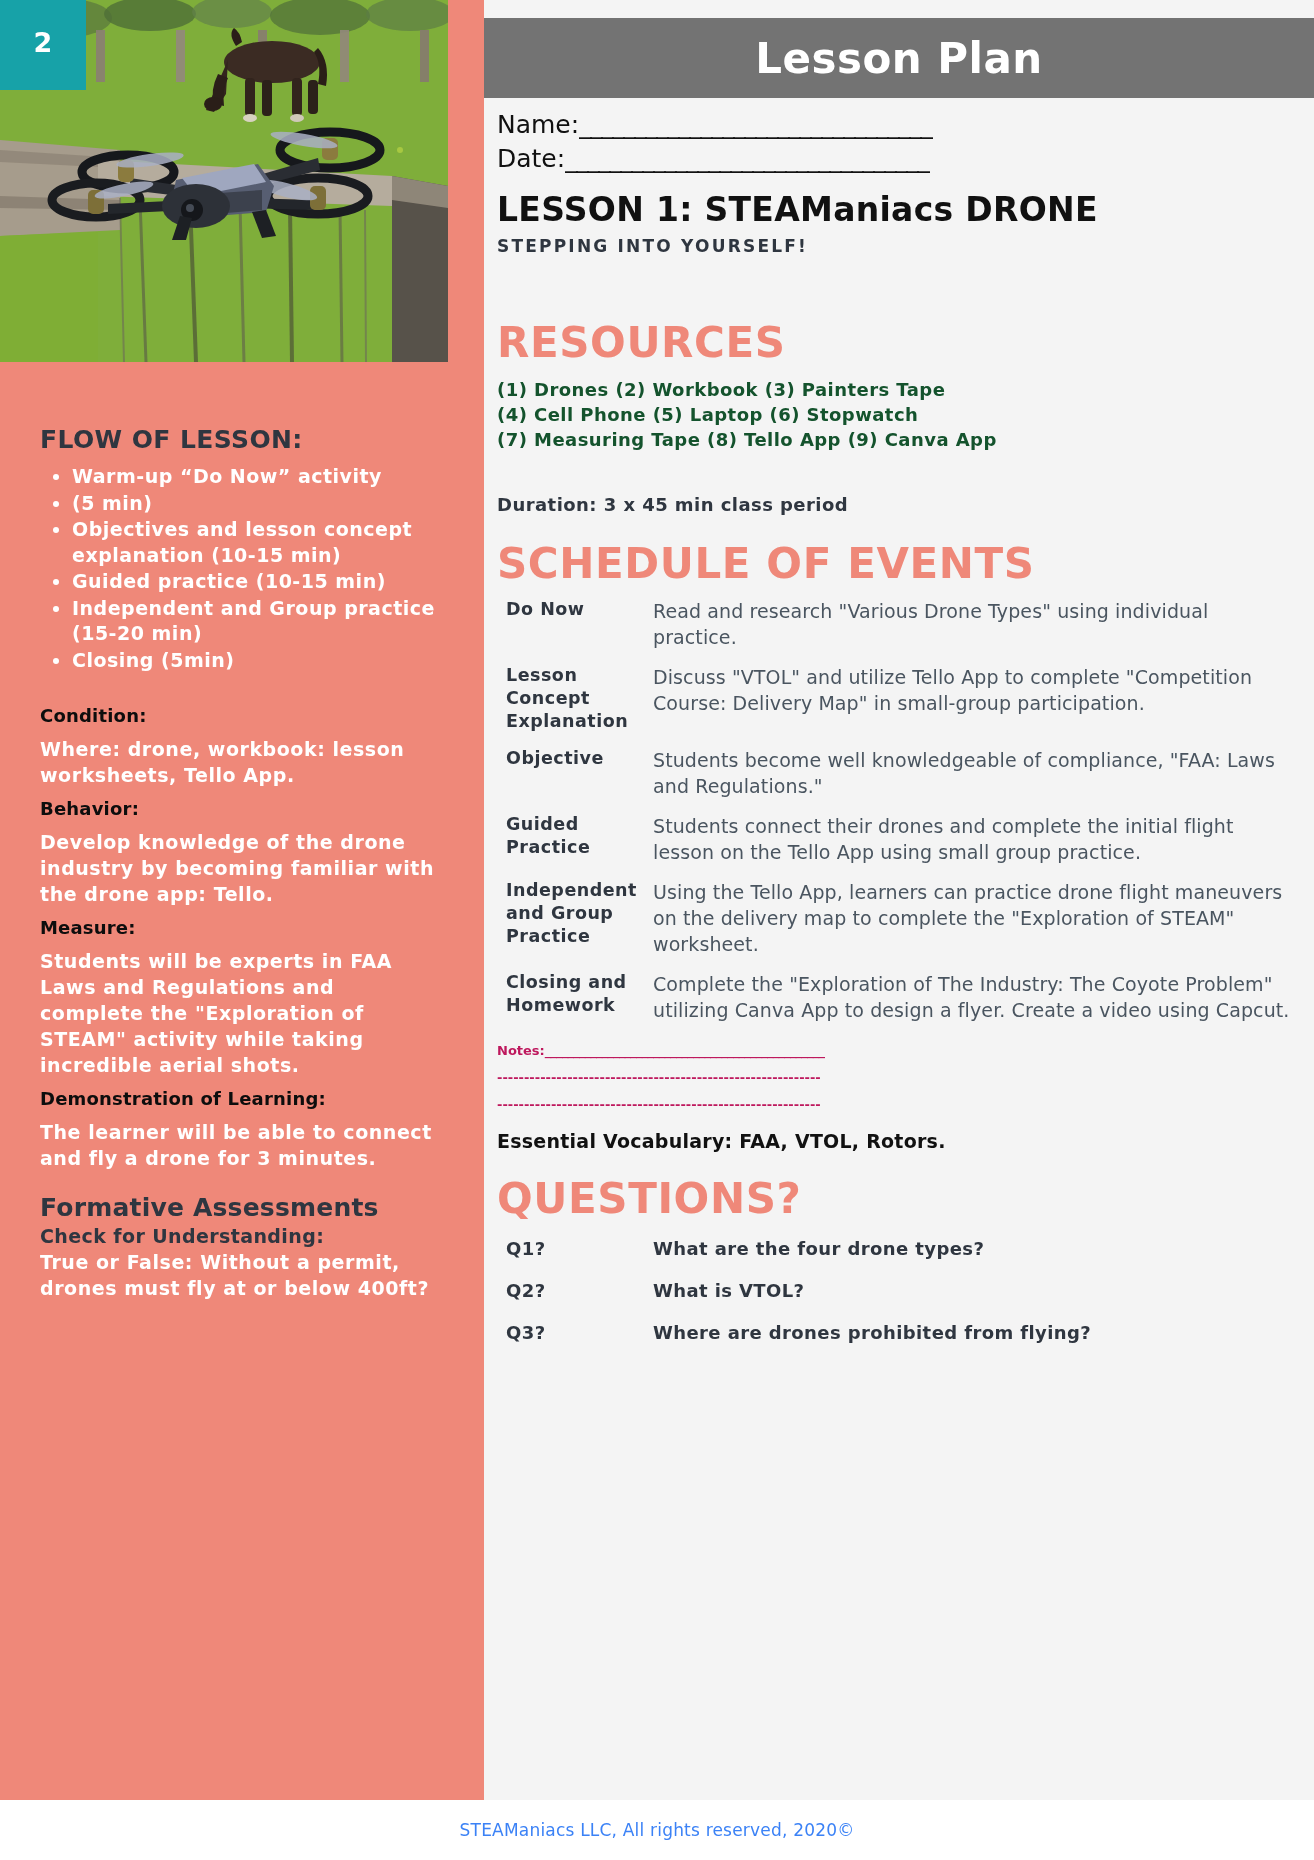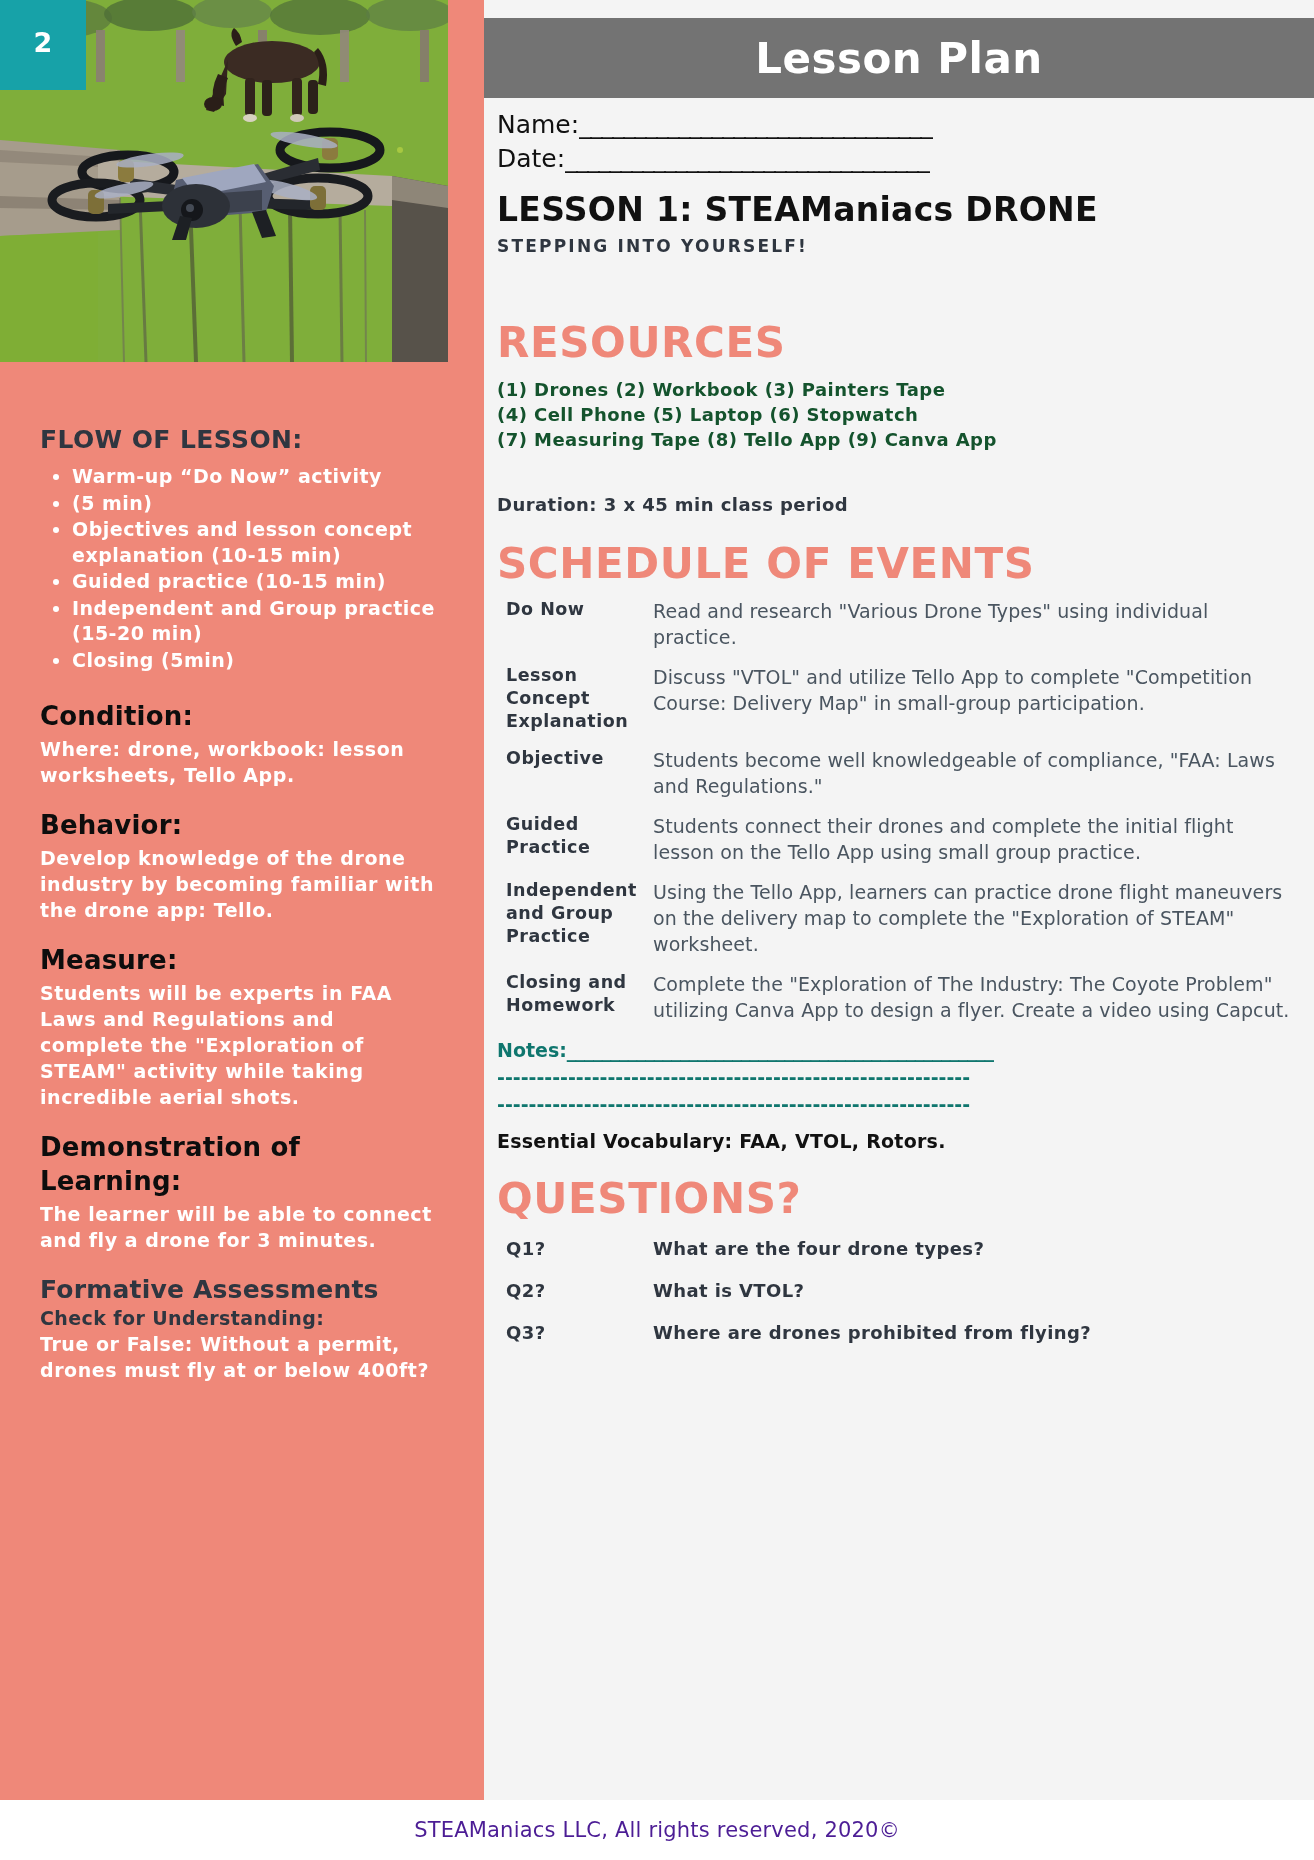--- a/index.html
+++ b/index.html
@@ -87,25 +87,25 @@
     content: "";
     position: absolute;
     left: 13px; top: 10px;
     width: 6px; height: 6px;
     border-radius: 50%;
     background: #ffffff;
   }
 
   .sb-head {
     color: #0d0d0d;
-    font-size: 26px;
+    font-size: 18px;
     font-weight: bold;
     letter-spacing: 0.2px;
     line-height: 34px;
-    margin-top: 20px;
+    margin-top: 4px;
     margin-bottom: 3px;
   }
   .sb-body {
     color: #ffffff;
     font-size: 19px;
     font-weight: bold;
     letter-spacing: 0.55px;
     line-height: 26px;
   }
   .sb-sub {
@@ -231,22 +231,22 @@
     flex: 1;
     color: #4a5560;
     font-size: 19px;
     line-height: 26px;
     letter-spacing: 0.1px;
   }
 
   
   #notes-block { margin-top: 14px; }
   .notes-line {
-    color: #0f766e;
-    font-size: 19px;
+    color: #be185d;
+    font-size: 13px;
     font-weight: bold;
     line-height: 27px;
     white-space: nowrap;
     overflow: hidden;
     letter-spacing: 0px;
   }
   .notes-line .dashes { letter-spacing: -0.8px; font-weight: bold; }
 
   #vocab {
     margin-top: 12px;
@@ -280,22 +280,22 @@
     position: absolute;
     left: 0; top: 1800px;
     width: 1314px;
     height: 60px;
     background: #ffffff;
     display: flex;
     align-items: center;
     justify-content: center;
   }
   #footer .f {
-    color: #4c1d95;
-    font-size: 21px;
+    color: #3b82f6;
+    font-size: 17px;
     letter-spacing: 0.2px;
   }
 </style>
 </head>
 <body>
 
 <div id="page">
 
   <div id="left-col">
 

